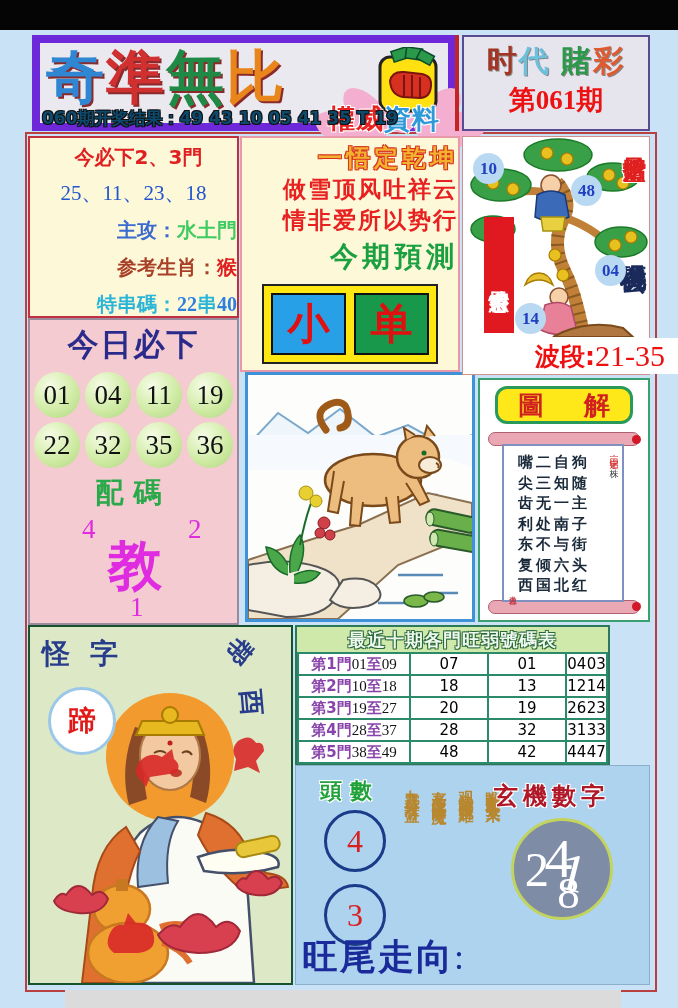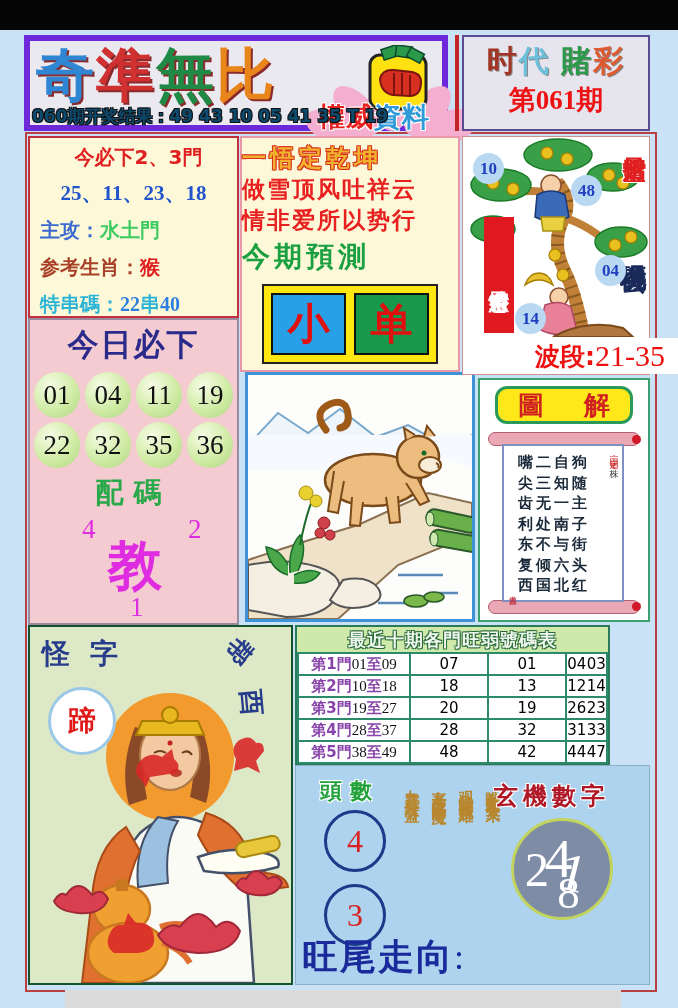--- a/index.html
+++ b/index.html
@@ -10,53 +10,53 @@
   .vt{writing-mode:vertical-rl;text-orientation:upright;}
   .ow{text-shadow:-1px -1px 0 #fff,1px -1px 0 #fff,-1px 1px 0 #fff,1px 1px 0 #fff;}
   .ob{text-shadow:-1px -1px 0 #111,1px -1px 0 #111,-1px 1px 0 #111,1px 1px 0 #111;}
   .og{text-shadow:-1px -1px 0 #2a6a3a,1px -1px 0 #2a6a3a,-1px 1px 0 #2a6a3a,1px 1px 0 #2a6a3a;}
 
   .top-strip{left:0;top:0;width:678px;height:30px;background:#050505;}
   .bottom-strip{left:65px;top:990px;width:556px;height:18px;background:#dbdbdb;}
   .outer-frame{left:25px;top:132px;width:628px;height:856px;border:2px solid #b84040;pointer-events:none;}
 
   
-  .hdr-left{left:24px;top:35px;width:424px;height:96px;background:#eae9f0;border:6px solid #6d28d9;box-sizing:border-box;}
+  .hdr-left{left:32px;top:35px;width:424px;height:96px;background:#eae9f0;border:8px solid #6d28d9;box-sizing:border-box;}
   .brand{left:6px;top:-4px;font-size:58px;font-weight:bold;letter-spacing:2px;}
   .brand span{text-shadow:2px 2px 0 #8a2a2a;}
   .lotus{left:295px;top:30px;width:135px;height:70px;}
   .petal{position:absolute;width:34px;height:60px;background:#f4aed0;border-radius:50% 50% 50% 50%/60% 60% 40% 40%;}
   .authority{left:288px;top:58px;font-size:27px;font-weight:bold;letter-spacing:1px;}
   .result{left:2px;top:64px;font-size:17px;font-weight:bold;color:#0c4a6e;white-space:nowrap;}
   .hdr-div{left:455px;top:35px;width:4px;height:96px;background:#c32424;}
   .hdr-right{left:462px;top:35px;width:188px;height:96px;background:#e6e5ee;border:2px solid #5a4a92;box-sizing:border-box;text-align:center;}
   .era{margin-top:4px;font-size:30px;font-weight:bold;letter-spacing:2px;}
   .era span{text-shadow:1px 1px 0 #888;}
   .issue{font-size:27px;color:#ee1111;font-weight:bold;}
 
   
   .box-cream{left:28px;top:136px;width:211px;height:182px;background:#fcf8d8;border:2px solid #c23040;box-sizing:border-box;padding-top:6px;}
   .lt-l1{text-align:center;color:#e02020;font-size:20px;font-weight:bold;padding-left:10px;}
-  .lt-l2{text-align:center;color:#2255cc;font-size:21px;font-weight:bold;margin-top:8px;}
-  .lt-row{padding-left:10px;font-size:20px;font-weight:bold;margin-top:10px;}
+  .lt-l2{text-align:center;color:#2255cc;font-size:21px;font-weight:normal;margin-top:8px;}
+  .lt-row{padding-left:10px;font-size:20px;font-weight:bold;margin-top:10px;text-align:right;}
   .box-pink{left:28px;top:318px;width:211px;height:307px;background:#f3cbd0;border:2px solid #9a8a9e;box-sizing:border-box;text-align:center;}
   .today-title{color:#2a2a8a;font-size:31px;font-weight:bold;margin-top:4px;letter-spacing:2px;}
   .balls{display:flex;flex-wrap:wrap;justify-content:center;gap:4px 5px;margin-top:6px;}
   .ball{width:46px;height:46px;border-radius:50%;background:radial-gradient(circle at 35% 30%,#f6fce6,#cdeaa0 60%,#aed686);
         display:flex;align-items:center;justify-content:center;font-size:27px;color:#111;}
   .peima{color:#2aa94a;font-size:28px;font-weight:bold;letter-spacing:10px;margin-top:6px;}
   .mag{color:#e02ce0;}
   .box-buddha{left:28px;top:625px;width:265px;height:360px;background:#dde9c6;border:2px solid #14532d;box-sizing:border-box;}
   .guaizi{left:12px;top:8px;color:#283c8c;font-size:28px;font-weight:bold;letter-spacing:20px;}
   .weird{color:#283c8c;font-size:26px;font-weight:bold;}
   .riddle-circle{left:18px;top:60px;width:62px;height:62px;border-radius:50%;border:3px solid #9cc8e8;background:#fff;
                  display:flex;align-items:center;justify-content:center;color:#e01818;font-size:28px;font-weight:bold;}
 
   
-  .box-pred{left:240px;top:136px;width:220px;height:236px;background:#fcf8d8;border:2px solid #e898a8;box-sizing:border-box;text-align:left;}
+  .box-pred{left:240px;top:136px;width:220px;height:236px;background:#fcf8d8;border:2px solid #e898a8;box-sizing:border-box;text-align:right;}
   .pred-title{color:#f2b22e;font-size:24px;font-weight:bold;letter-spacing:4px;margin-top:4px;
               text-shadow:-1px -1px 0 #d83020,1px -1px 0 #d83020,-1px 1px 0 #d83020,1px 1px 0 #d83020;}
   .pred-line{color:#e82020;font-size:23px;font-weight:bold;letter-spacing:2px;line-height:31px;}
   .pred-sub{color:#1aa040;font-size:28px;font-weight:bold;letter-spacing:4px;margin-top:2px;}
   .pred-frame{margin:8px auto 0;width:176px;height:80px;background:#ffe811;border:2px solid #222;display:flex;gap:8px;padding:7px;box-sizing:border-box;}
   .pred-cell{flex:1;border:2px solid #111;display:flex;align-items:center;justify-content:center;font-size:42px;font-weight:bold;color:#e01010;}
   .box-scene{left:245px;top:372px;width:230px;height:250px;background:#fff;border:3px solid #3f92d8;box-sizing:border-box;}
 
   
   .box-tree{left:462px;top:136px;width:188px;height:239px;background:#fff;border:1px solid #d09090;box-sizing:border-box;}

